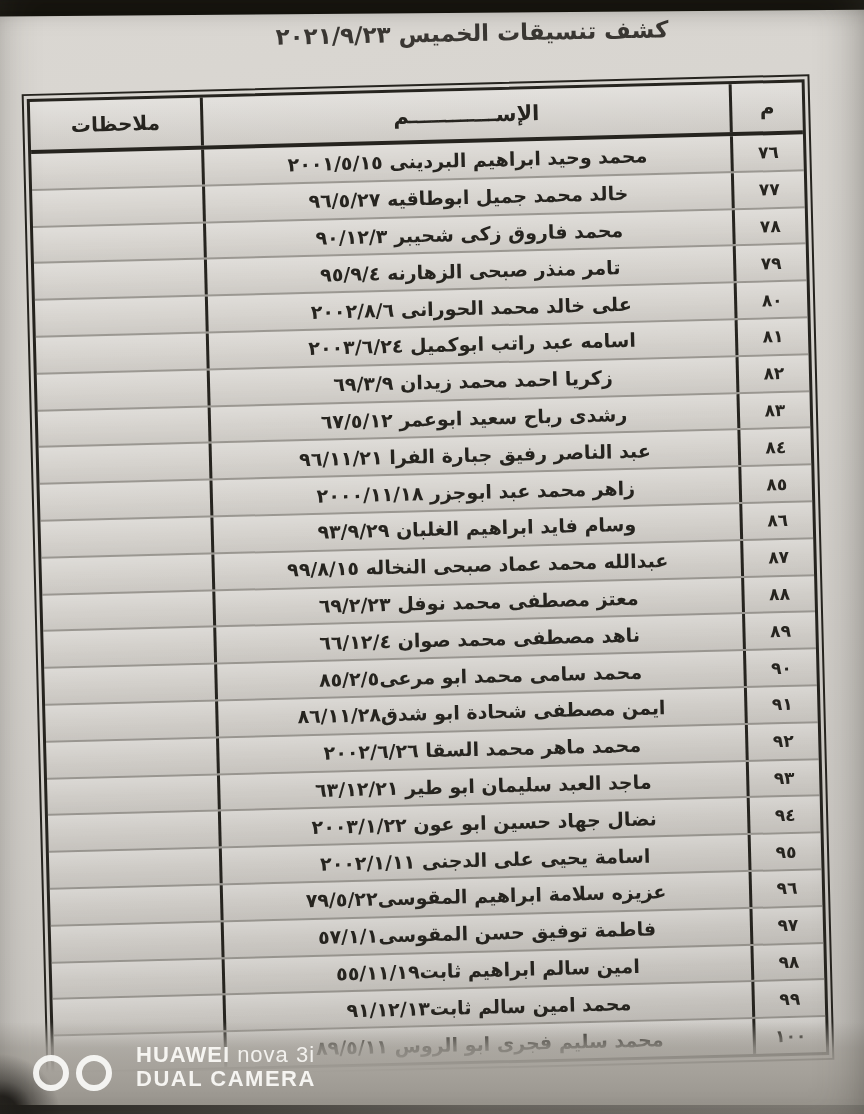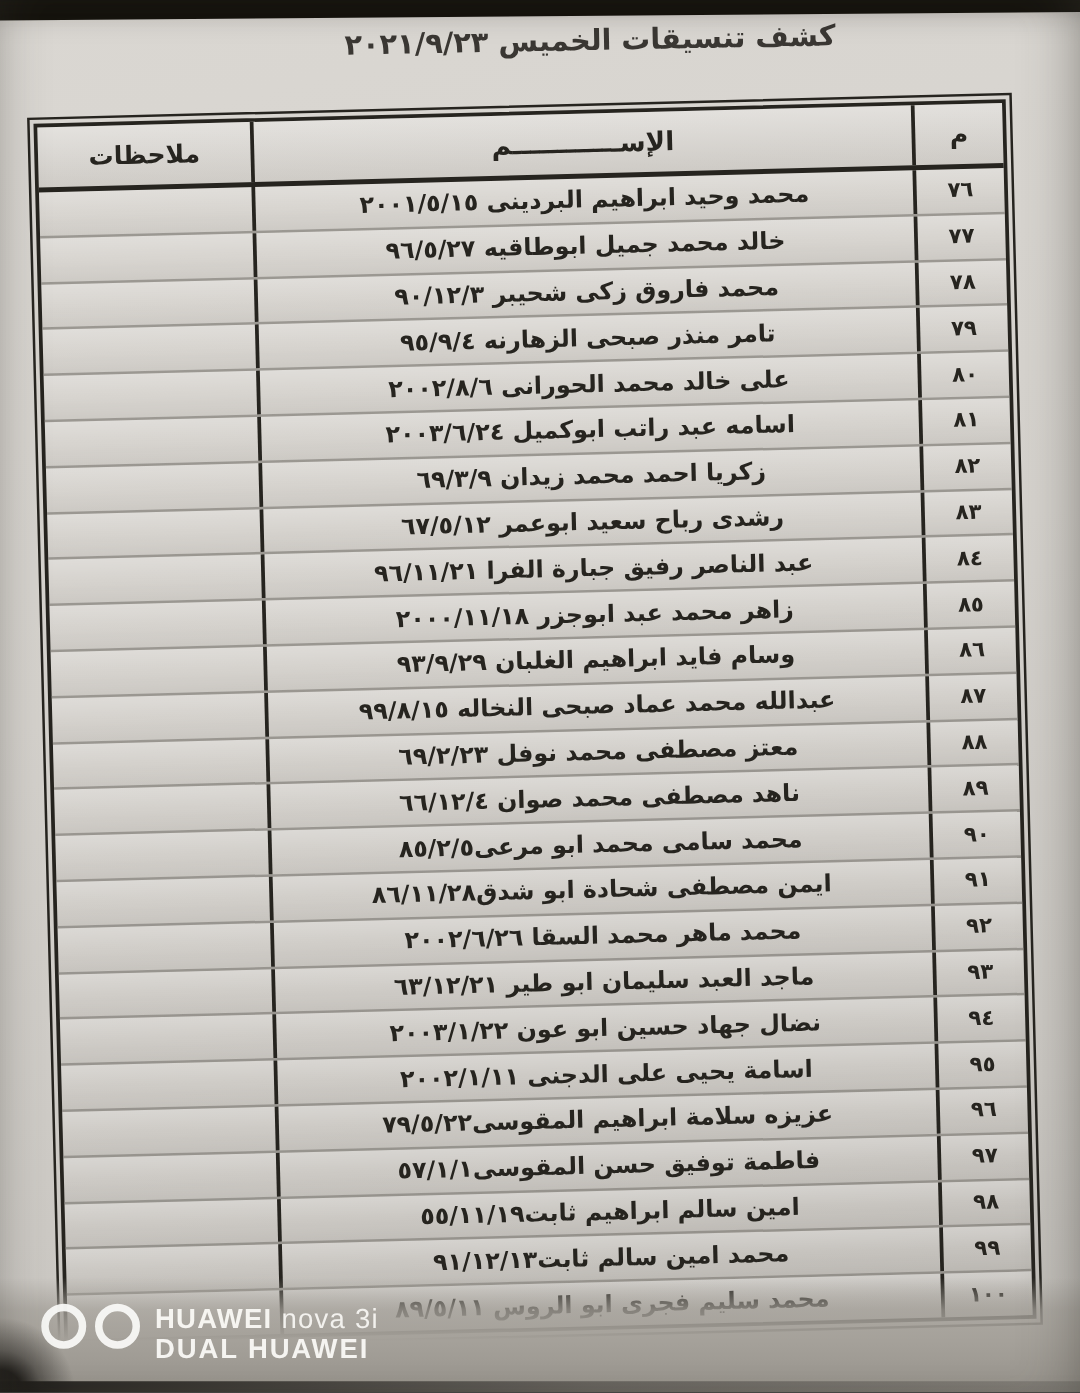--- a/index.html
+++ b/index.html
@@ -32,21 +32,21 @@
   .thead .c-name{font-size:21px;}
   .thead .c-notes{font-size:20px;}
   
   .shadow-band{position:absolute;left:0;right:0;top:1022px;height:92px;pointer-events:none;
     background:linear-gradient(180deg,rgba(165,161,154,0) 0%,rgba(164,160,153,.75) 28%,#a5a19a 55%,#96928b 100%);}
   .bottom-edge{position:absolute;left:0;right:0;bottom:0;height:9px;
     background:linear-gradient(90deg,rgba(30,28,24,.95),rgba(62,59,54,.55) 55%,rgba(90,87,81,.35));}
   .corner-dark{position:absolute;left:0;bottom:0;width:90px;height:60px;pointer-events:none;
     background:radial-gradient(circle at 0 100%,rgba(20,18,15,.9) 0 18px,rgba(20,18,15,.45) 34px,rgba(20,18,15,0) 60px);}
   
-  .watermark{position:absolute;left:33px;top:1043px;display:flex;align-items:flex-start;gap:12px;
+  .watermark{position:absolute;left:33px;top:1043px;display:flex;align-items:flex-end;gap:24px;
     color:rgba(250,249,246,.95);font-family:"Liberation Sans",sans-serif;}
   .wm-circles{display:flex;gap:7px;}
   .wm-circle{width:24px;height:24px;border:6px solid rgba(250,250,247,.93);border-radius:50%;}
   .wm-lines{display:flex;flex-direction:column;line-height:24px;}
   .wm-l1{font-size:22px;letter-spacing:1px;}
   .wm-brand{font-weight:bold;}
   .wm-model{font-weight:normal;opacity:.96;}
   .wm-l2{font-size:22px;font-weight:bold;letter-spacing:1.5px;}
 </style>
 </head>
@@ -358,17 +358,17 @@
   <div class="watermark">
     <div class="wm-circles">
       <span class="wm-circle"></span>
       <span class="wm-circle"></span>
     </div>
     <div class="wm-lines">
       <div class="wm-l1">
         <span class="wm-brand">HUAWEI</span>
         <span class="wm-model">nova 3i</span>
       </div>
-      <div class="wm-l2">DUAL HUAWEI</div>
+      <div class="wm-l2">DUAL CAMERA</div>
     </div>
   </div>
 
 </div>
 
 </body></html>

